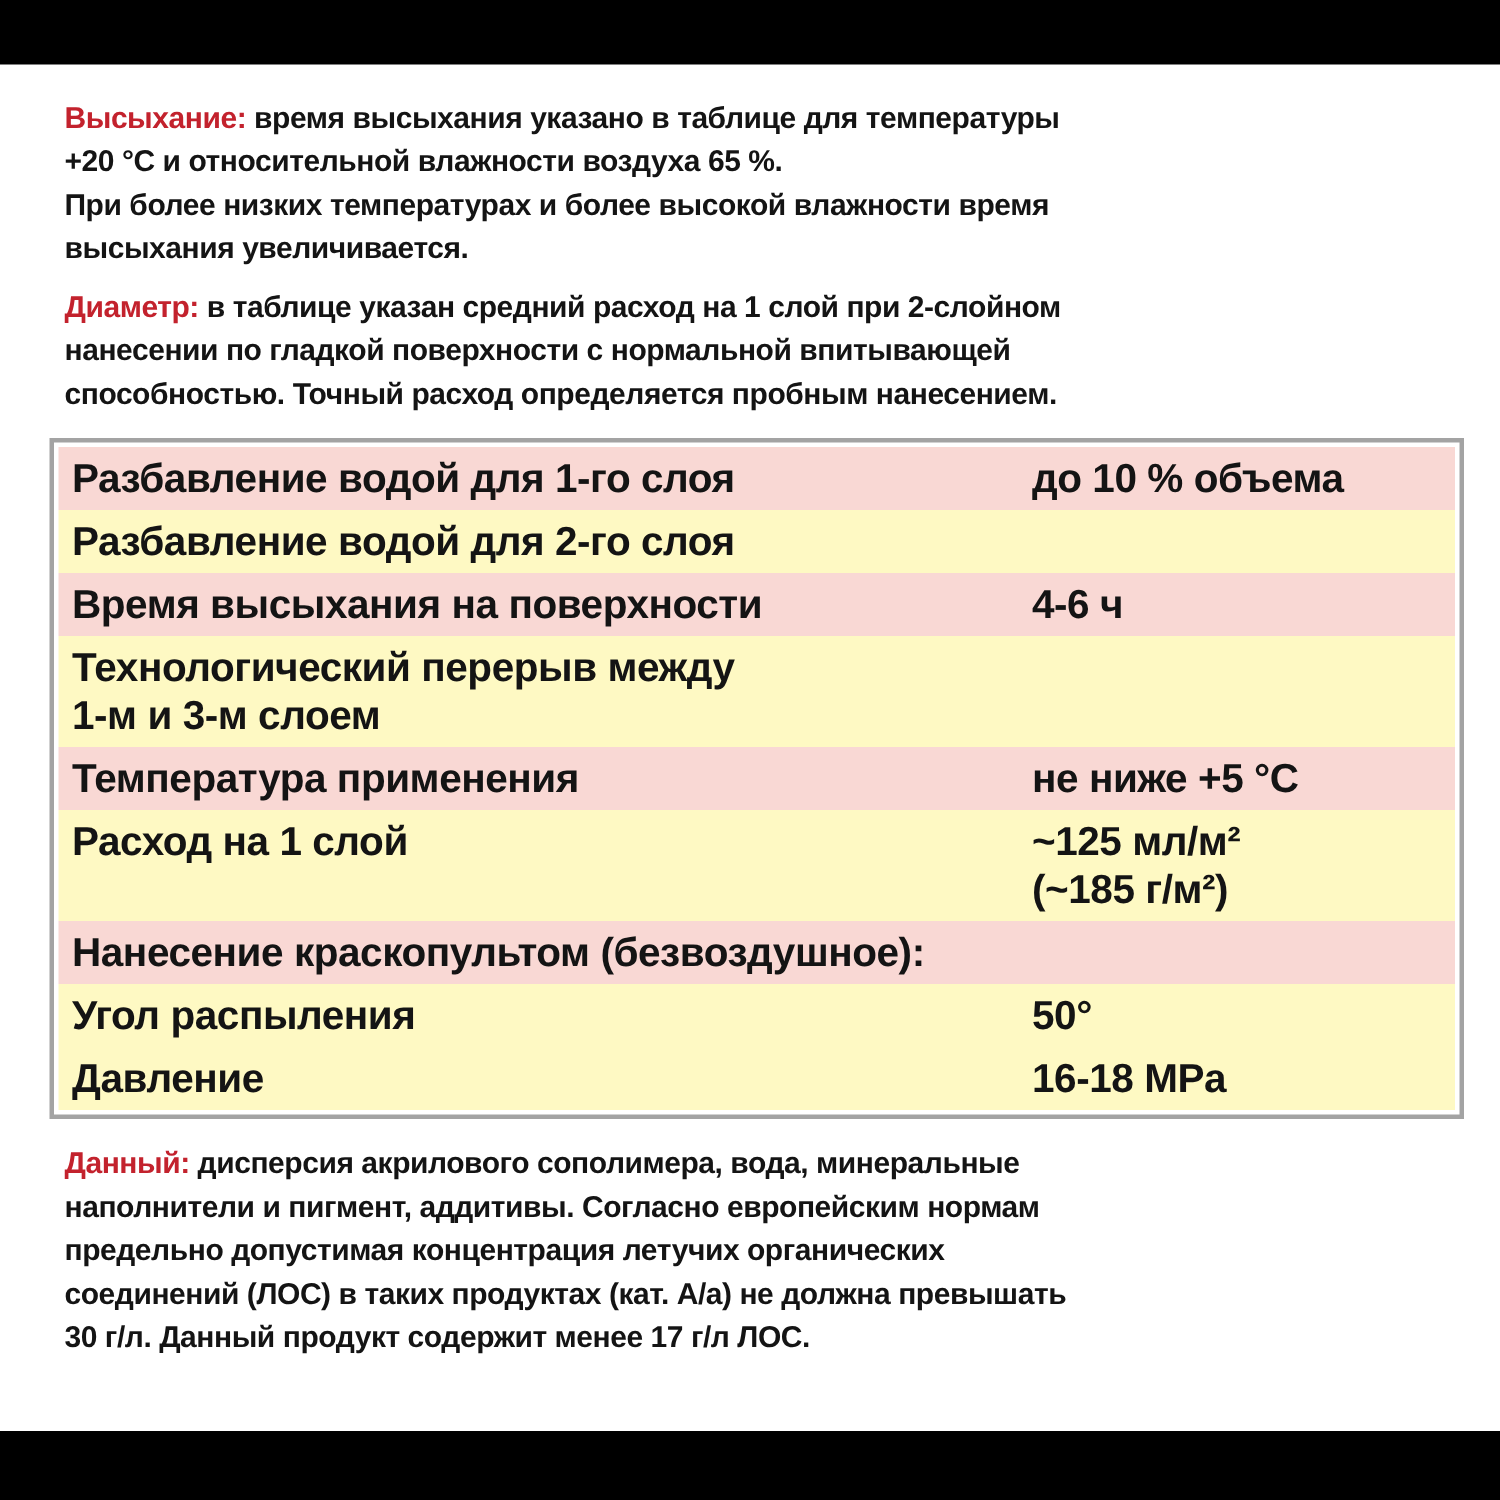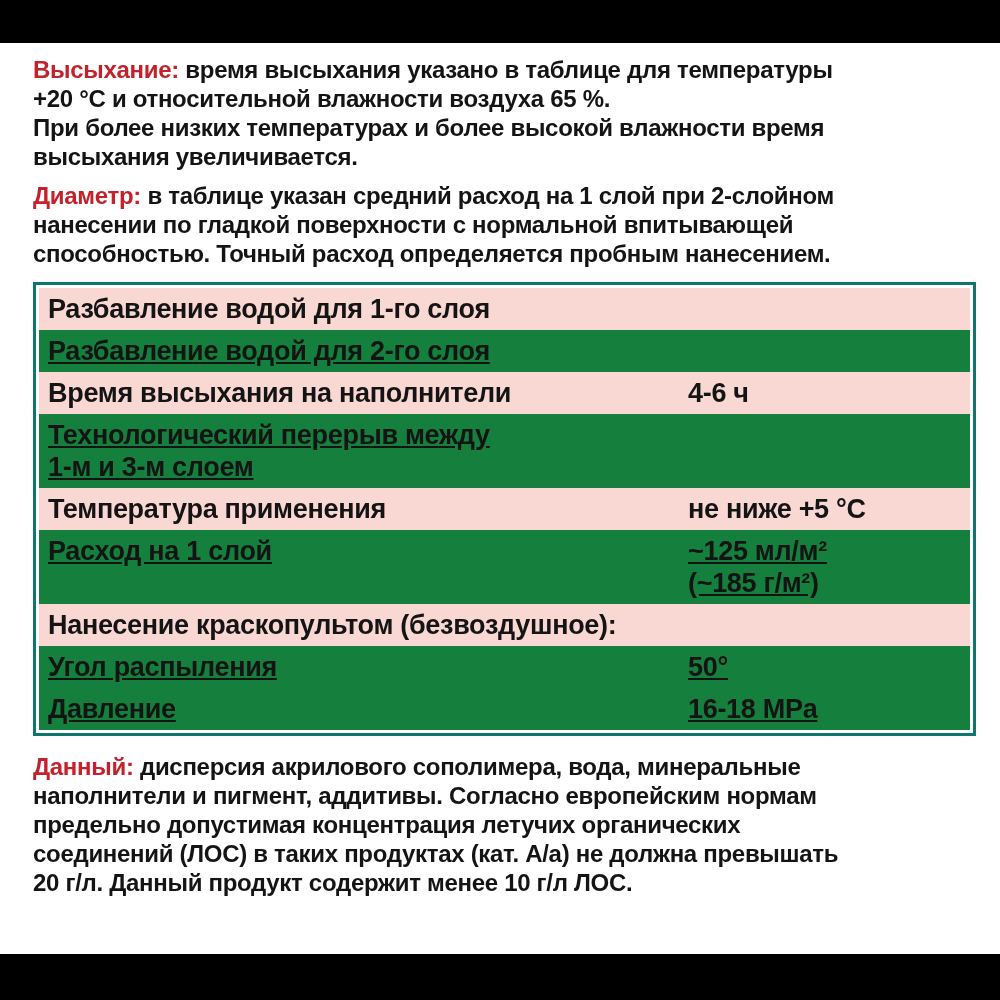--- a/index.html
+++ b/index.html
@@ -6,37 +6,37 @@
   body{
     width:1000px;height:1000px;overflow:hidden;background:#ffffff;
     font-family:"Liberation Sans", sans-serif;font-weight:bold;color:#141414;
     position:relative;
   }
   .letterbox{width:1000px;background:#000000;}
   .letterbox.top{height:43px;}
   .letterbox.bottom{position:absolute;left:0;bottom:0;height:46px;}
   .content{padding:12px 30px 0 33px;}
   p.para{
-    font-size:24px;line-height:29px;margin:0;letter-spacing:-0.3px;
+    font-size:20px;line-height:29px;margin:10px;letter-spacing:-0.3px;
     white-space:pre-line;
   }
   p.para .lbl{color:#c3222d;}
   #para-drying{margin-bottom:10px;}
   #para-consumption{margin-bottom:14px;}
   .spec-table{
-    border:3px solid #0f766e;padding:3px;margin:0 0 16px 0;
+    border:3px solid #a3a3a3;padding:3px;margin:0 0 16px 0;
     width:931px;background:#ffffff;
   }
   .trow{
     display:flex;font-size:27px;line-height:32px;letter-spacing:-0.3px;
     padding:5px 6px 5px 9px;
   }
   .trow.double{padding:5px 6px 5px 9px;}
   .trow.pink{background:#f9d8d4;}
-  .trow.white{background:#15803d;text-decoration:underline;}
+  .trow.white{background:#fef9c3;}
   .trow .param{width:640px;white-space:pre-line;}
   .trow .value{flex:1;white-space:pre-line;}
   .trow .param.full{width:100%;}
 </style>
 </head>
 <body>
 
 <div class="letterbox top"></div>
 
 <div class="content">
@@ -46,26 +46,27 @@
 При более низких температурах и более высокой влажности время
 высыхания увеличивается.</span></p>
 
   <p class="para" id="para-consumption"><span class="lbl">Диаметр:</span> <span>в таблице указан средний расход на 1 слой при 2-слойном
 нанесении по гладкой поверхности с нормальной впитывающей
 способностью. Точный расход определяется пробным нанесением.</span></p>
 
   <div class="spec-table">
     <div class="trow pink">
         <div class="param">Разбавление водой для 1-го слоя</div>
+        <div class="value">до 10 % объема</div>
       </div>
     <div class="trow white">
         <div class="param">Разбавление водой для 2-го слоя</div>
       </div>
     <div class="trow pink">
-        <div class="param">Время высыхания на наполнители</div>
+        <div class="param">Время высыхания на поверхности</div>
         <div class="value">4-6 ч</div>
       </div>
     <div class="trow white double">
         <div class="param">Технологический перерыв между
 1-м и 3-м слоем</div>
       </div>
     <div class="trow pink">
         <div class="param">Температура применения</div>
         <div class="value">не ниже +5 °C</div>
       </div>
@@ -84,17 +85,17 @@
     <div class="trow white">
         <div class="param">Давление</div>
         <div class="value">16-18 MPa</div>
       </div>
   </div>
 
   <p class="para" id="para-composition"><span class="lbl">Данный:</span> <span>дисперсия акрилового сополимера, вода, минеральные
 наполнители и пигмент, аддитивы. Согласно европейским нормам
 предельно допустимая концентрация летучих органических
 соединений (ЛОС) в таких продуктах (кат. А/а) не должна превышать
-20 г/л. Данный продукт содержит менее 10 г/л ЛОС.</span></p>
+30 г/л. Данный продукт содержит менее 17 г/л ЛОС.</span></p>
 
 </div>
 
 <div class="letterbox bottom"></div>
 
 </body></html>

